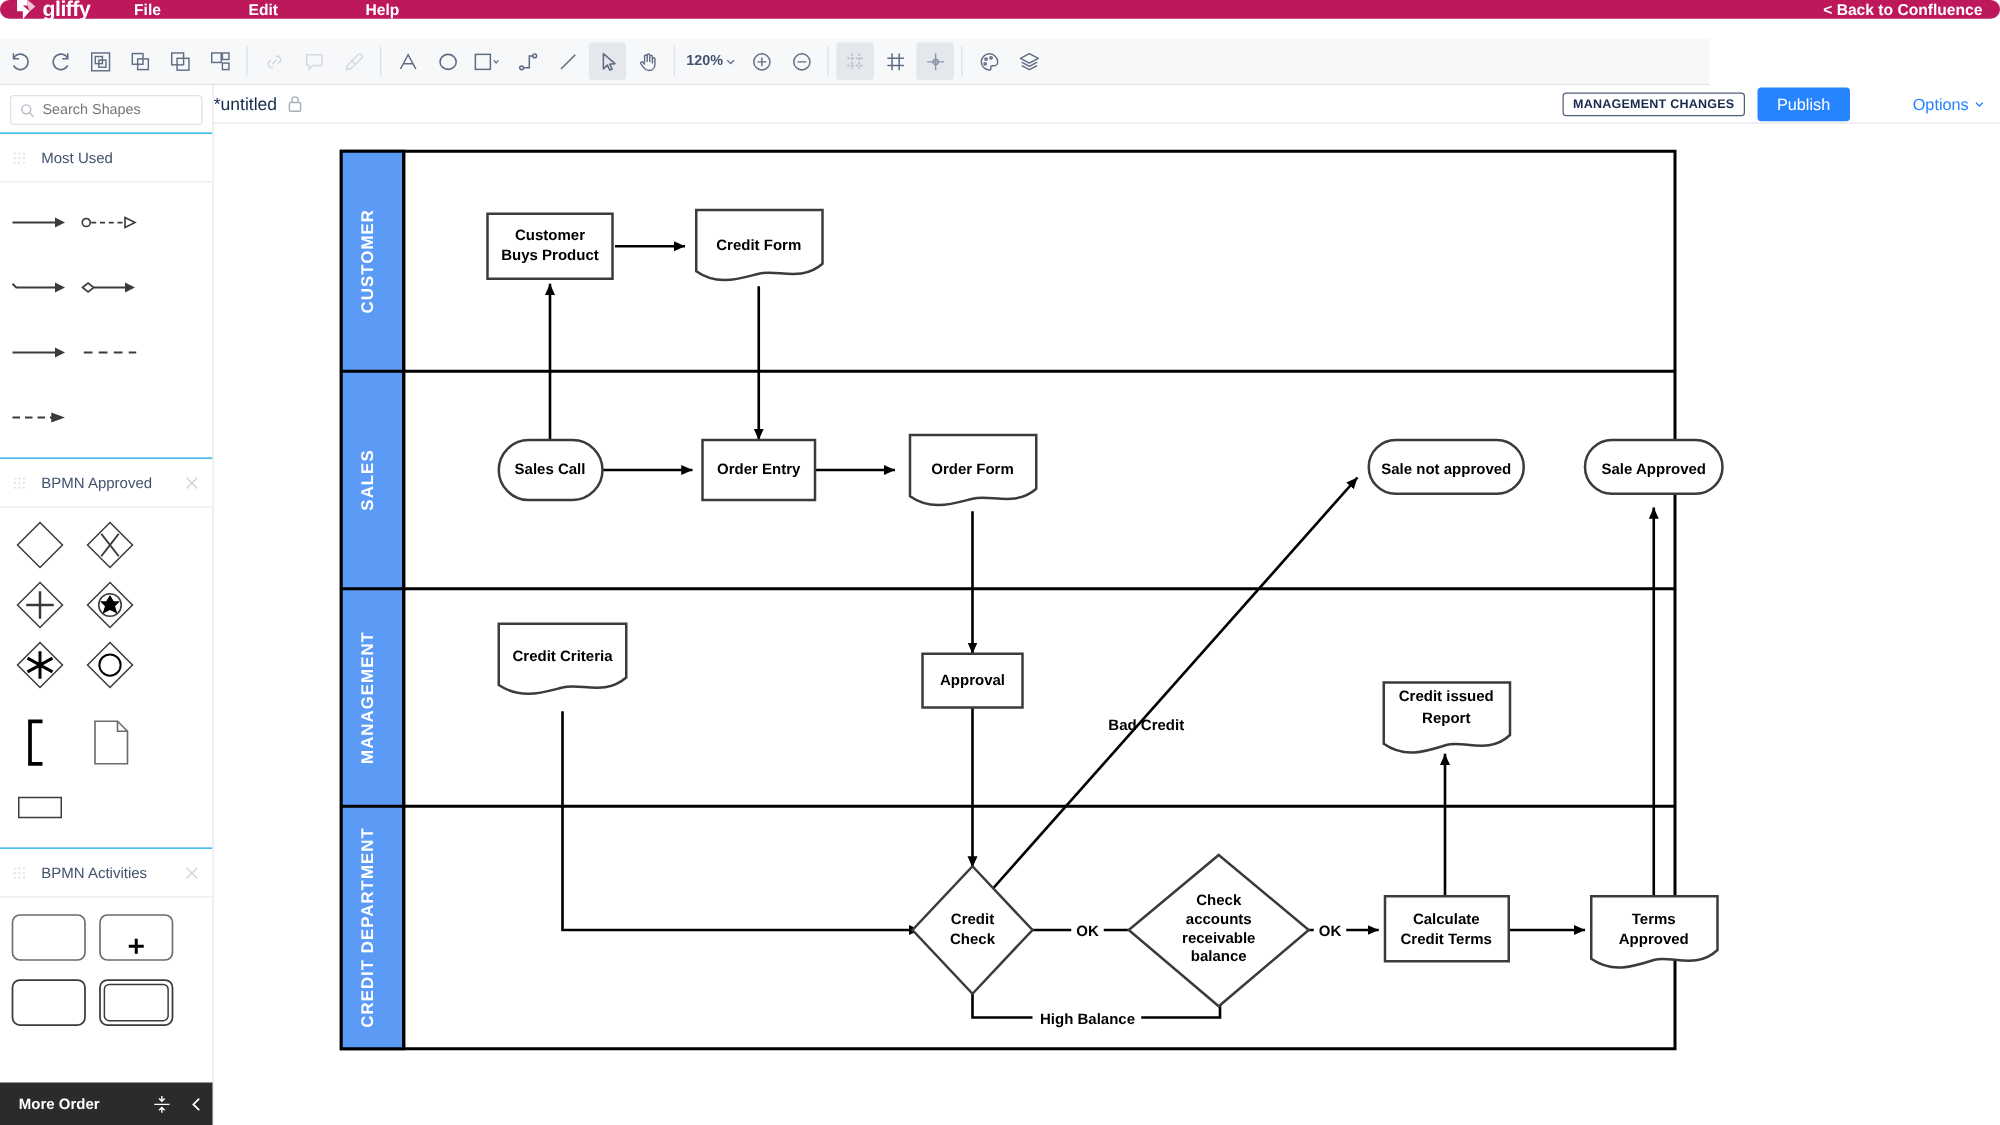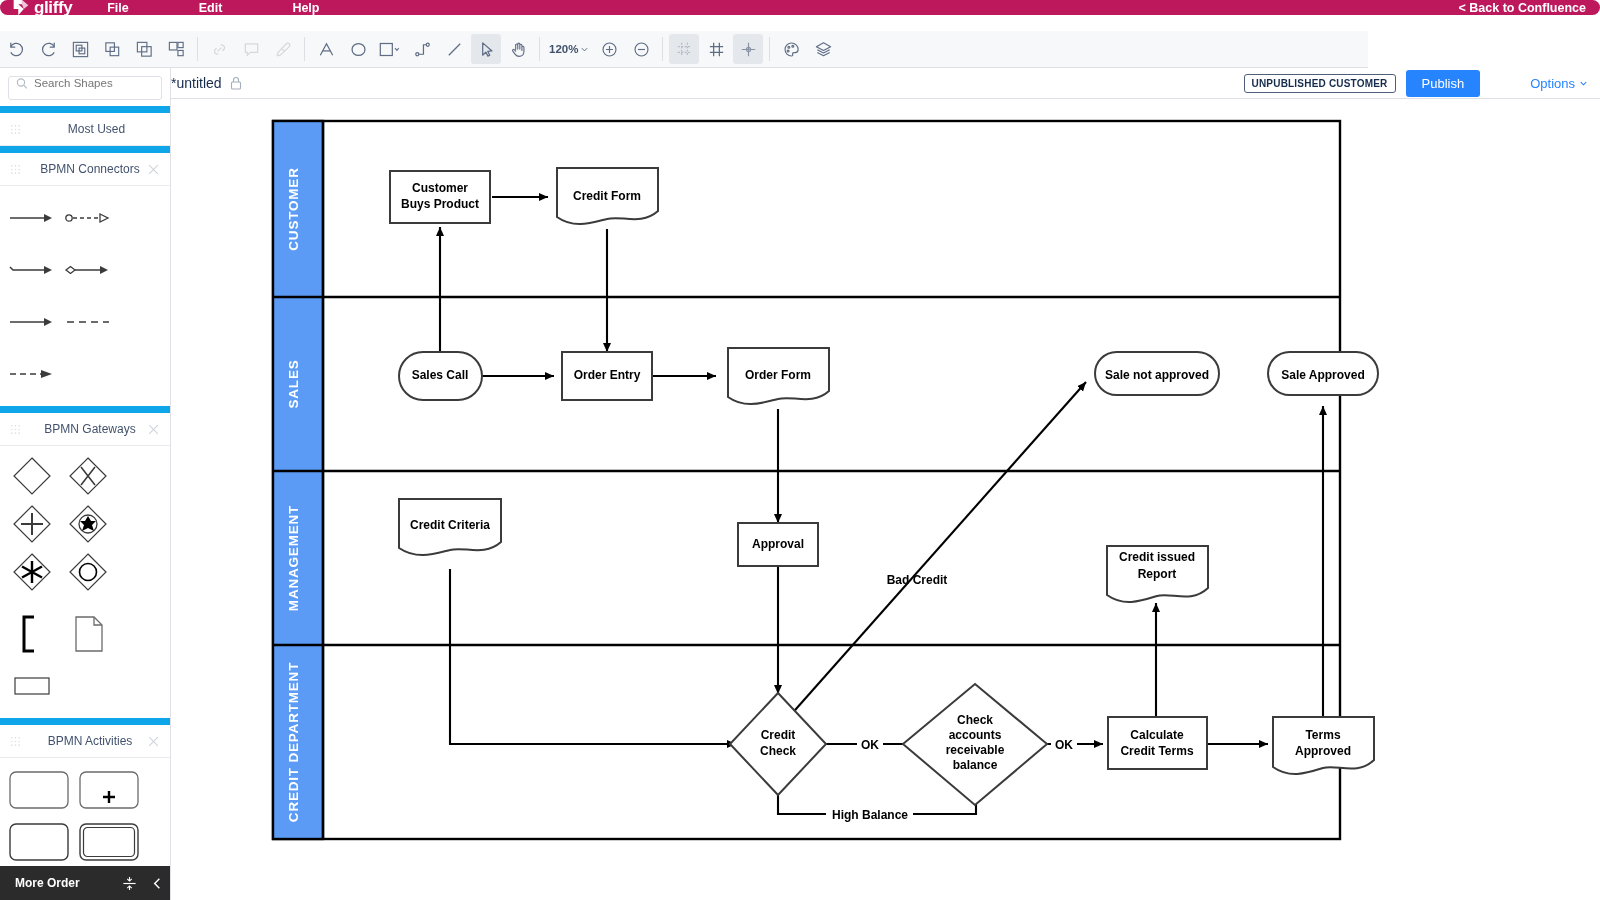--- a/index.html
+++ b/index.html
@@ -51,32 +51,32 @@
     padding: 0 4px; cursor: pointer; user-select:none;
   }
 
   
   #sidebar {
     position: absolute; left: 0; top: 68px; width: 171px; height: 832px;
     background: #fff; border-right: 1px solid #dfe1e6; overflow: hidden;
   }
   #search-wrap { padding: 8px 8px 6px 8px; }
   #search-box {
-    display: flex; align-items: flex-start; gap: 6px;
+    display: flex; align-items: center; gap: 6px;
     border: 1px solid #dfe1e6; border-radius: 3px; height: 24px; padding: 0 7px;
     background: #fff;
   }
   #search-input {
     border: none; outline: none; font-size: 11.5px; color: #7a869a;
     font-family: "Liberation Sans", sans-serif; width: 120px; background: transparent;
   }
   .panel-head {
     display: flex; align-items: center; height: 40px;
-    border-top: 7px solid #0ea5e9; border-bottom: 1px solid #ebecf0;
-    padding: 0 10px; background: #fff; cursor: pointer; text-align: center;
+    border-top: 1px solid #0ea5e9; border-bottom: 1px solid #ebecf0;
+    padding: 0 10px; background: #fff; cursor: pointer;
   }
   .grip { width: 11px; height: 11px; flex: 0 0 11px; opacity: .45; }
   .panel-title {
     font-size: 12px; color: #42526e; margin-left: 12px; flex: 1; user-select:none;
   }
   .panel-close { width: 13px; height: 13px; opacity: .35; cursor: pointer; }
   .shape-grid { display: flex; flex-wrap: wrap; padding: 6px 4px; }
   .shape-cell {
     width: 56px; height: 48px; display: flex; align-items: center;
     justify-content: center; cursor: grab;
@@ -346,100 +346,81 @@
           <circle cx="6" cy="6" r=".9"></circle>
           <circle cx="10" cy="6" r=".9"></circle>
       <circle cx="2" cy="10" r=".9"></circle>
           <circle cx="6" cy="10" r=".9"></circle>
           <circle cx="10" cy="10" r=".9"></circle>
         </g>
     </svg>
     <span class="panel-title">Most Used</span>
   </div>
 
+  <div class="shape-grid">
+    <div class="shape-cell tall">
+      <svg width="48" height="16" viewBox="0 0 48 16">
+          <path d="M2 8 H36" stroke="#3b3b3b" stroke-width="1.5"></path>
+          <path d="M36 4 L44 8 L36 12 Z" fill="#3b3b3b"></path>
+        </svg>
+    </div>
+    <div class="shape-cell tall">
+      <svg width="48" height="16" viewBox="0 0 48 16">
+          <circle cx="5" cy="8" r="3.2" fill="none" stroke="#3b3b3b" stroke-width="1.3"></circle>
+          <path d="M9 8 H35" stroke="#3b3b3b" stroke-width="1.4" stroke-dasharray="4 3"></path>
+          <path d="M36 4 L44 8 L36 12 Z" fill="none" stroke="#3b3b3b" stroke-width="1.3"></path>
+        </svg>
+    </div>
+    <div class="shape-cell tall">
+      <svg width="48" height="16" viewBox="0 0 48 16">
+          <path d="M2 5 L5 8 H36" stroke="#3b3b3b" stroke-width="1.5" fill="none"></path>
+          <path d="M36 4 L44 8 L36 12 Z" fill="#3b3b3b"></path>
+        </svg>
+    </div>
+    <div class="shape-cell tall">
+      <svg width="48" height="16" viewBox="0 0 48 16">
+          <path d="M2 8 L6.5 4.5 L11 8 L6.5 11.5 Z" fill="none" stroke="#3b3b3b" stroke-width="1.3"></path>
+          <path d="M11 8 H36" stroke="#3b3b3b" stroke-width="1.5"></path>
+          <path d="M36 4 L44 8 L36 12 Z" fill="#3b3b3b"></path>
+        </svg>
+    </div>
+    <div class="shape-cell tall">
+      <svg width="48" height="16" viewBox="0 0 48 16">
+          <path d="M2 8 H36" stroke="#3b3b3b" stroke-width="1.5"></path>
+          <path d="M36 4 L44 8 L36 12 Z" fill="#3b3b3b"></path>
+        </svg>
+    </div>
+    <div class="shape-cell tall">
+      <svg width="48" height="16" viewBox="0 0 48 16">
+          <path d="M3 8 H45" stroke="#3b3b3b" stroke-width="1.6" stroke-dasharray="7 5"></path>
+        </svg>
+    </div>
+    <div class="shape-cell tall">
+      <svg width="48" height="16" viewBox="0 0 48 16">
+          <path d="M2 8 H34" stroke="#3b3b3b" stroke-width="1.6" stroke-dasharray="6 4"></path>
+          <path d="M33 4 L44 8 L33 12 Z" fill="#3b3b3b"></path>
+        </svg>
+    </div>
+  </div>
+
   <div class="panel-head">
     <svg class="grip" viewBox="0 0 12 12">
       <g fill="#b3bac5">
           <circle cx="2" cy="2" r=".9"></circle>
           <circle cx="6" cy="2" r=".9"></circle>
           <circle cx="10" cy="2" r=".9"></circle>
       <circle cx="2" cy="6" r=".9"></circle>
           <circle cx="6" cy="6" r=".9"></circle>
           <circle cx="10" cy="6" r=".9"></circle>
       <circle cx="2" cy="10" r=".9"></circle>
           <circle cx="6" cy="10" r=".9"></circle>
           <circle cx="10" cy="10" r=".9"></circle>
         </g>
     </svg>
-    <span class="panel-title">BPMN Connectors</span>
-    <svg class="panel-close" viewBox="0 0 12 12" stroke="#7a869a" stroke-width="1.1">
-      <path d="M2 2 L10 10 M10 2 L2 10"></path>
-    </svg>
-  </div>
-  <div class="shape-grid">
-    <div class="shape-cell tall">
-      <svg width="48" height="16" viewBox="0 0 48 16">
-          <path d="M2 8 H36" stroke="#3b3b3b" stroke-width="1.5"></path>
-          <path d="M36 4 L44 8 L36 12 Z" fill="#3b3b3b"></path>
-        </svg>
-    </div>
-    <div class="shape-cell tall">
-      <svg width="48" height="16" viewBox="0 0 48 16">
-          <circle cx="5" cy="8" r="3.2" fill="none" stroke="#3b3b3b" stroke-width="1.3"></circle>
-          <path d="M9 8 H35" stroke="#3b3b3b" stroke-width="1.4" stroke-dasharray="4 3"></path>
-          <path d="M36 4 L44 8 L36 12 Z" fill="none" stroke="#3b3b3b" stroke-width="1.3"></path>
-        </svg>
-    </div>
-    <div class="shape-cell tall">
-      <svg width="48" height="16" viewBox="0 0 48 16">
-          <path d="M2 5 L5 8 H36" stroke="#3b3b3b" stroke-width="1.5" fill="none"></path>
-          <path d="M36 4 L44 8 L36 12 Z" fill="#3b3b3b"></path>
-        </svg>
-    </div>
-    <div class="shape-cell tall">
-      <svg width="48" height="16" viewBox="0 0 48 16">
-          <path d="M2 8 L6.5 4.5 L11 8 L6.5 11.5 Z" fill="none" stroke="#3b3b3b" stroke-width="1.3"></path>
-          <path d="M11 8 H36" stroke="#3b3b3b" stroke-width="1.5"></path>
-          <path d="M36 4 L44 8 L36 12 Z" fill="#3b3b3b"></path>
-        </svg>
-    </div>
-    <div class="shape-cell tall">
-      <svg width="48" height="16" viewBox="0 0 48 16">
-          <path d="M2 8 H36" stroke="#3b3b3b" stroke-width="1.5"></path>
-          <path d="M36 4 L44 8 L36 12 Z" fill="#3b3b3b"></path>
-        </svg>
-    </div>
-    <div class="shape-cell tall">
-      <svg width="48" height="16" viewBox="0 0 48 16">
-          <path d="M3 8 H45" stroke="#3b3b3b" stroke-width="1.6" stroke-dasharray="7 5"></path>
-        </svg>
-    </div>
-    <div class="shape-cell tall">
-      <svg width="48" height="16" viewBox="0 0 48 16">
-          <path d="M2 8 H34" stroke="#3b3b3b" stroke-width="1.6" stroke-dasharray="6 4"></path>
-          <path d="M33 4 L44 8 L33 12 Z" fill="#3b3b3b"></path>
-        </svg>
-    </div>
-  </div>
-
-  <div class="panel-head">
-    <svg class="grip" viewBox="0 0 12 12">
-      <g fill="#b3bac5">
-          <circle cx="2" cy="2" r=".9"></circle>
-          <circle cx="6" cy="2" r=".9"></circle>
-          <circle cx="10" cy="2" r=".9"></circle>
-      <circle cx="2" cy="6" r=".9"></circle>
-          <circle cx="6" cy="6" r=".9"></circle>
-          <circle cx="10" cy="6" r=".9"></circle>
-      <circle cx="2" cy="10" r=".9"></circle>
-          <circle cx="6" cy="10" r=".9"></circle>
-          <circle cx="10" cy="10" r=".9"></circle>
-        </g>
-    </svg>
-    <span class="panel-title">BPMN Gateways</span>
+    <span class="panel-title">BPMN Approved</span>
     <svg class="panel-close" viewBox="0 0 12 12" stroke="#7a869a" stroke-width="1.1">
       <path d="M2 2 L10 10 M10 2 L2 10"></path>
     </svg>
   </div>
   <div class="shape-grid">
     <div class="shape-cell">
       <svg width="44" height="44" viewBox="0 0 44 44">
           <path d="M22 4 L40 22 L22 40 L4 22 Z" fill="#fff" stroke="#3b3b3b" stroke-width="1.2"></path>
         </svg>
     </div>
@@ -557,21 +538,21 @@
   </div>
 </div>
 
 <div id="docbar">
   <span id="doc-title">*untitled</span>
   <svg id="lock-icon" viewBox="0 0 12 14" fill="none" stroke="#5e6c84" stroke-width="1.1">
     <rect x="1.5" y="6" width="9" height="7" rx="1"></rect>
       <path d="M3.5 6 V4 a2.5 2.5 0 0 1 5 0 V6"></path>
   </svg>
   <div id="docbar-right">
-    <span id="unpublished-badge">UNPUBLISHED CUSTOMER</span>
+    <span id="unpublished-badge">MANAGEMENT CHANGES</span>
     <button id="publish-btn">Publish</button>
     <div id="options-btn">
       <span>Options</span>
       <svg width="9" height="9" viewBox="0 0 10 10" fill="none" stroke="#2684ff" stroke-width="1.2">
         <path d="M2 3.5 L5 6.5 L8 3.5"></path>
       </svg>
     </div>
   </div>
 </div>
 

